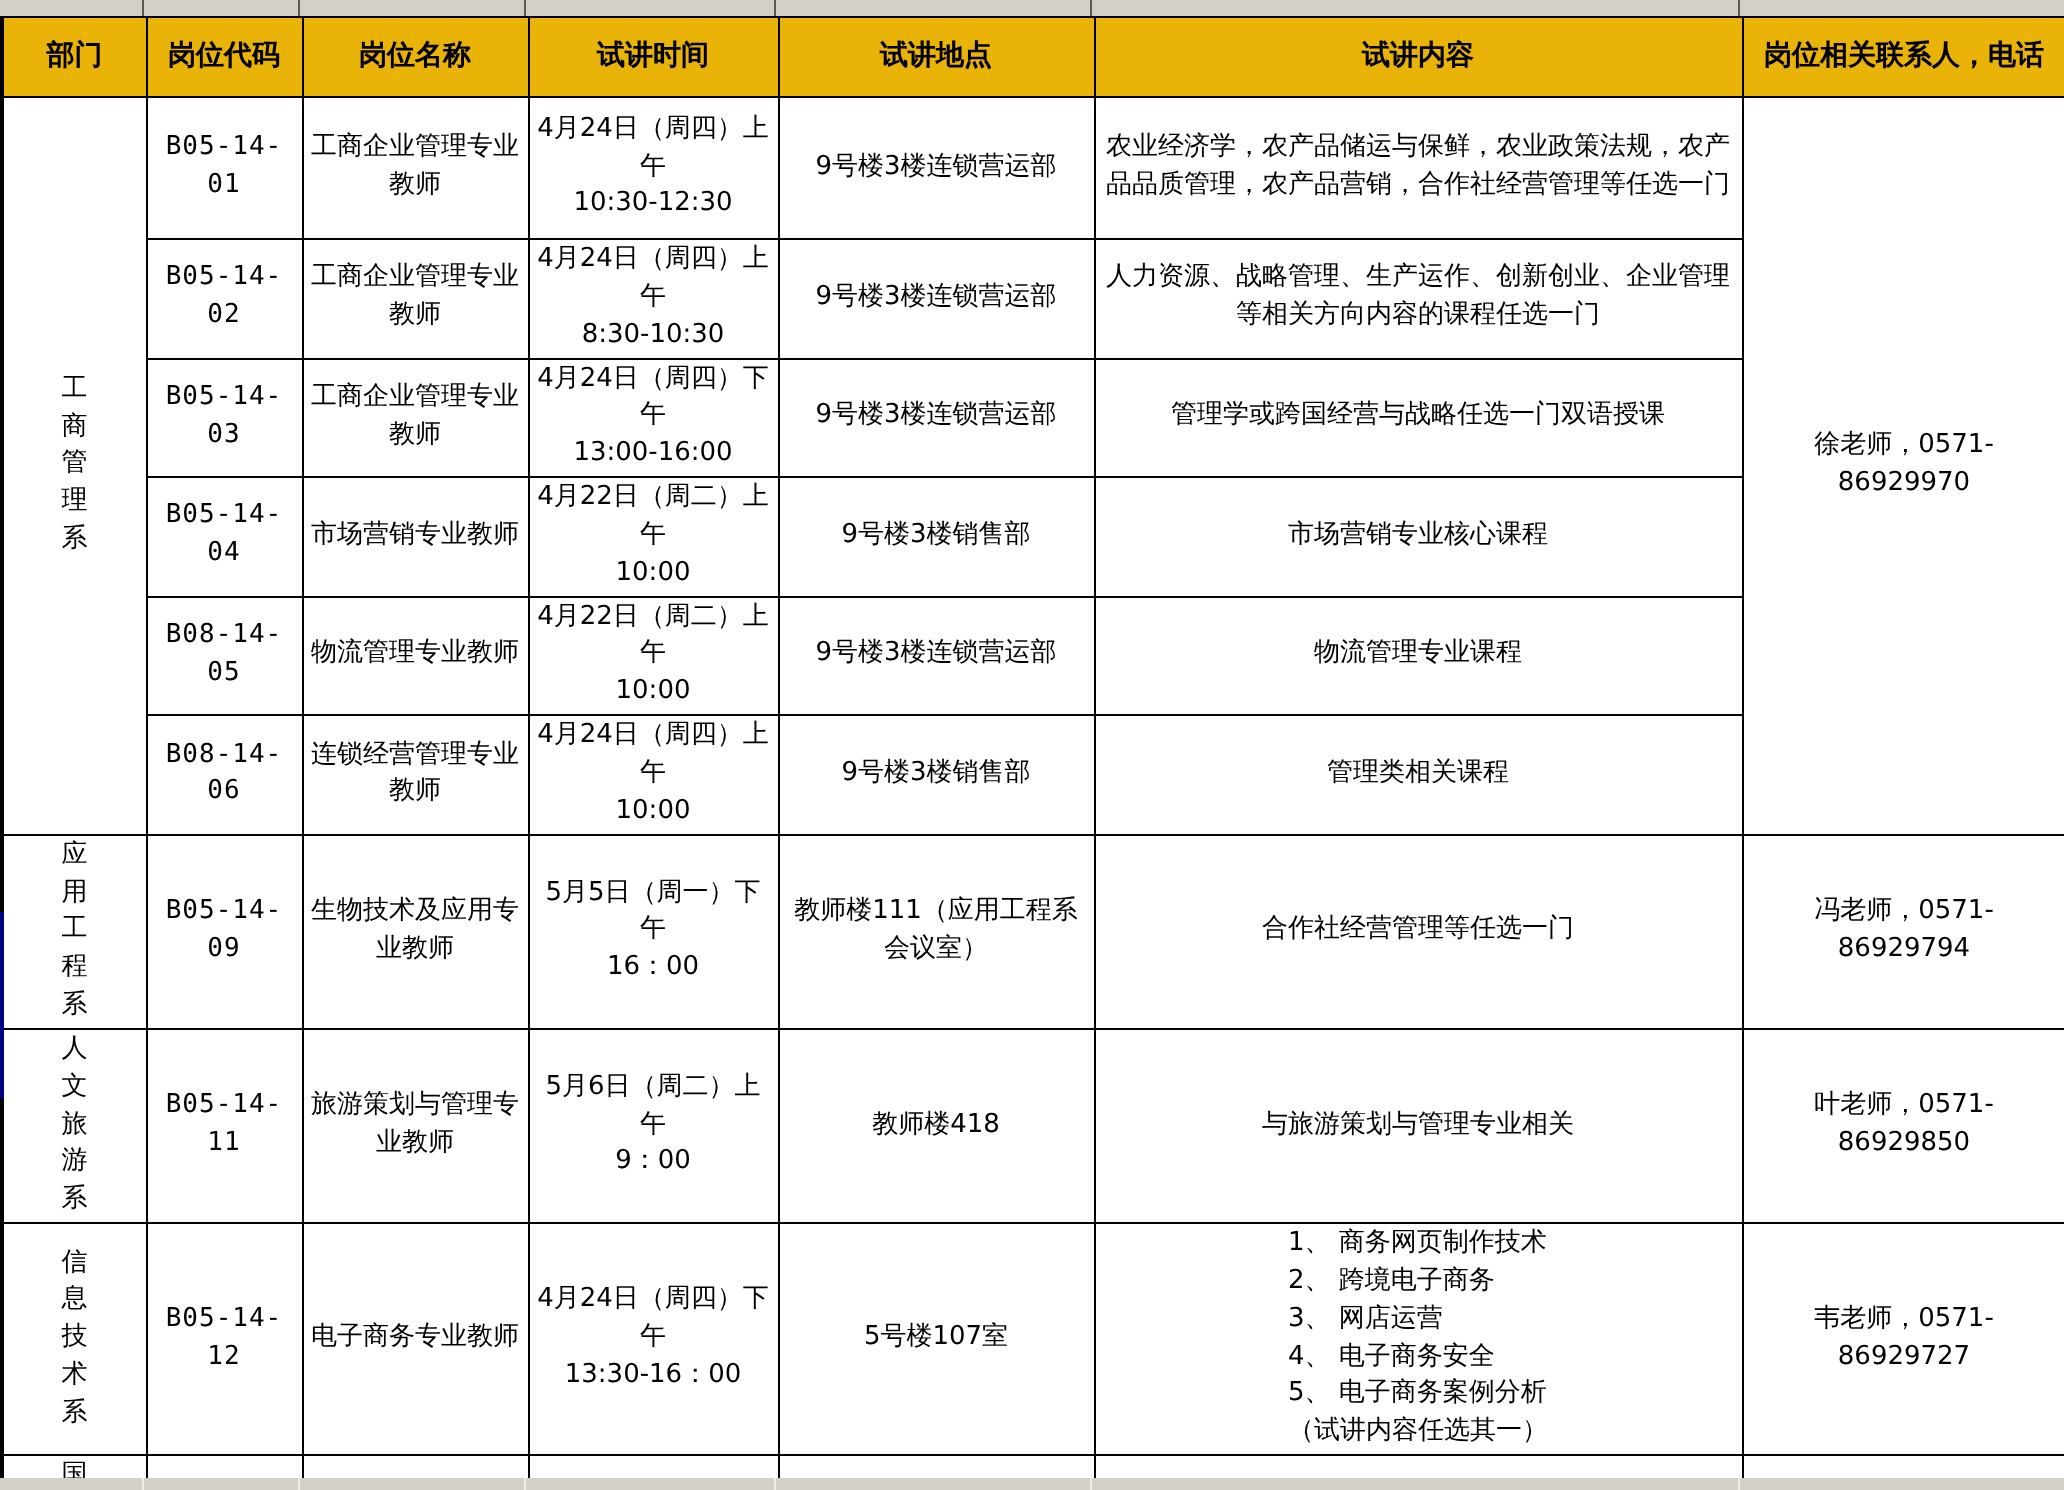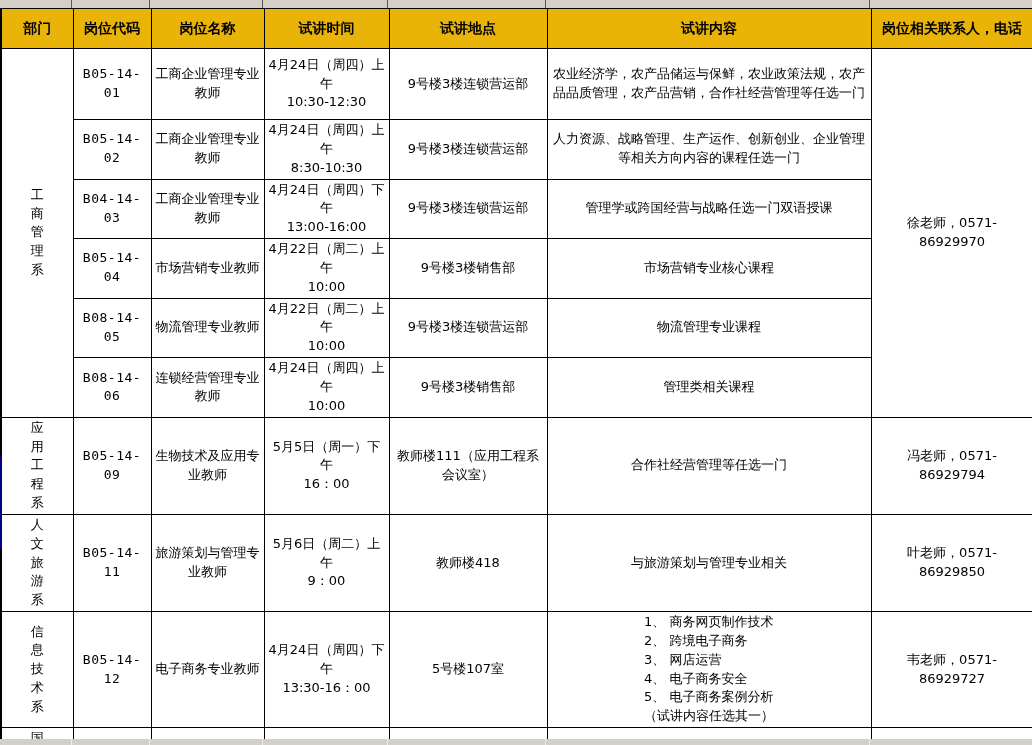--- a/index.html
+++ b/index.html
@@ -123,21 +123,21 @@
       </tr>
       <tr style="height:53px">
         <td class="code">B05-14-02</td>
         <td class="name">工商企业管理专业教师</td>
         <td class="time">4月24日（周四）上午
 8:30-10:30</td>
         <td class="place">9号楼3楼连锁营运部</td>
         <td class="mlines">人力资源、战略管理、生产运作、创新创业、企业管理等相关方向内容的课程任选一门</td>
       </tr>
       <tr style="height:50px">
-        <td class="code">B04-14-03</td>
+        <td class="code">B05-14-03</td>
         <td class="name">工商企业管理专业教师</td>
         <td class="time">4月24日（周四）下午
 13:00-16:00</td>
         <td class="place">9号楼3楼连锁营运部</td>
         <td class="mlines">管理学或跨国经营与战略任选一门双语授课</td>
       </tr>
       <tr style="height:49px">
         <td class="code">B05-14-04</td>
         <td class="name">市场营销专业教师</td>
         <td class="time">4月22日（周二）上午

